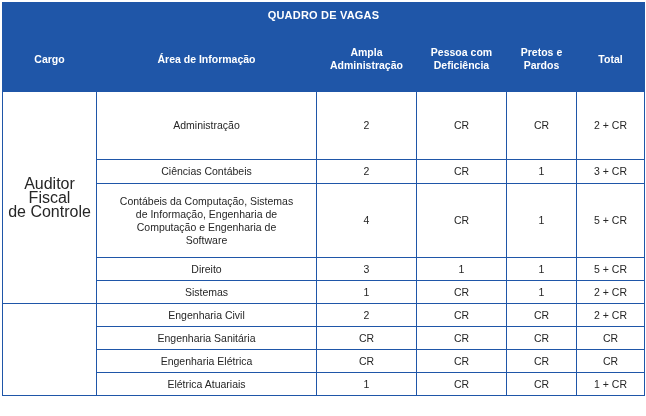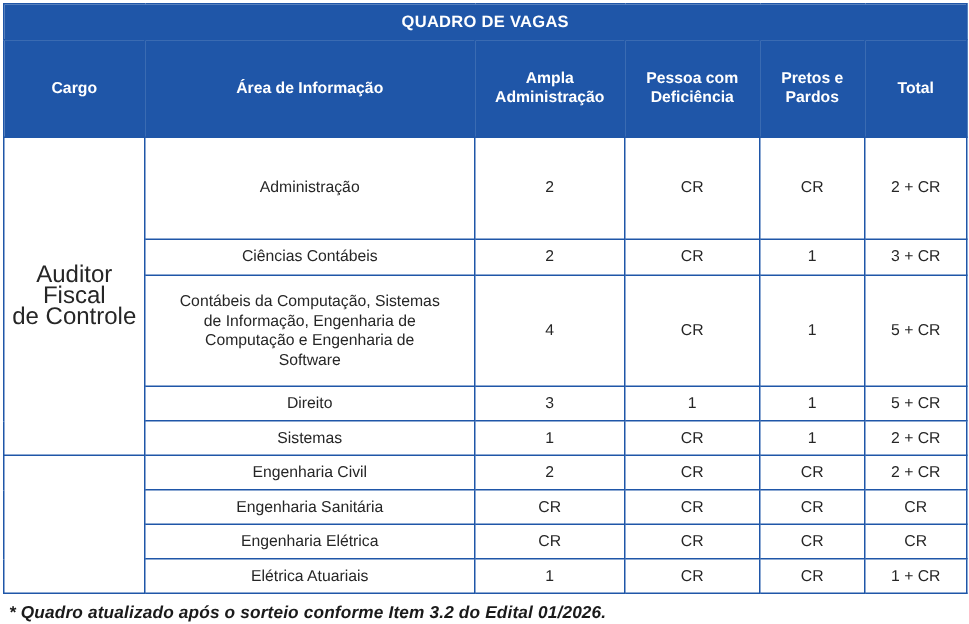--- a/index.html
+++ b/index.html
@@ -228,15 +228,14 @@
     <tr class="r-std">
       <td class="body-cell block-bottom">Elétrica Atuariais</td>
       <td class="body-cell block-bottom">1</td>
       <td class="body-cell block-bottom">CR</td>
       <td class="body-cell block-bottom">CR</td>
       <td class="body-cell block-bottom">1 + CR</td>
     </tr>
   </tbody>
     </table>
 
-  <div class="footnote">* Quadro atualizado após o sorteio conforme Item 3.2 do Edital 01/2026.</div>
 
 </div>
 
 </body></html>

